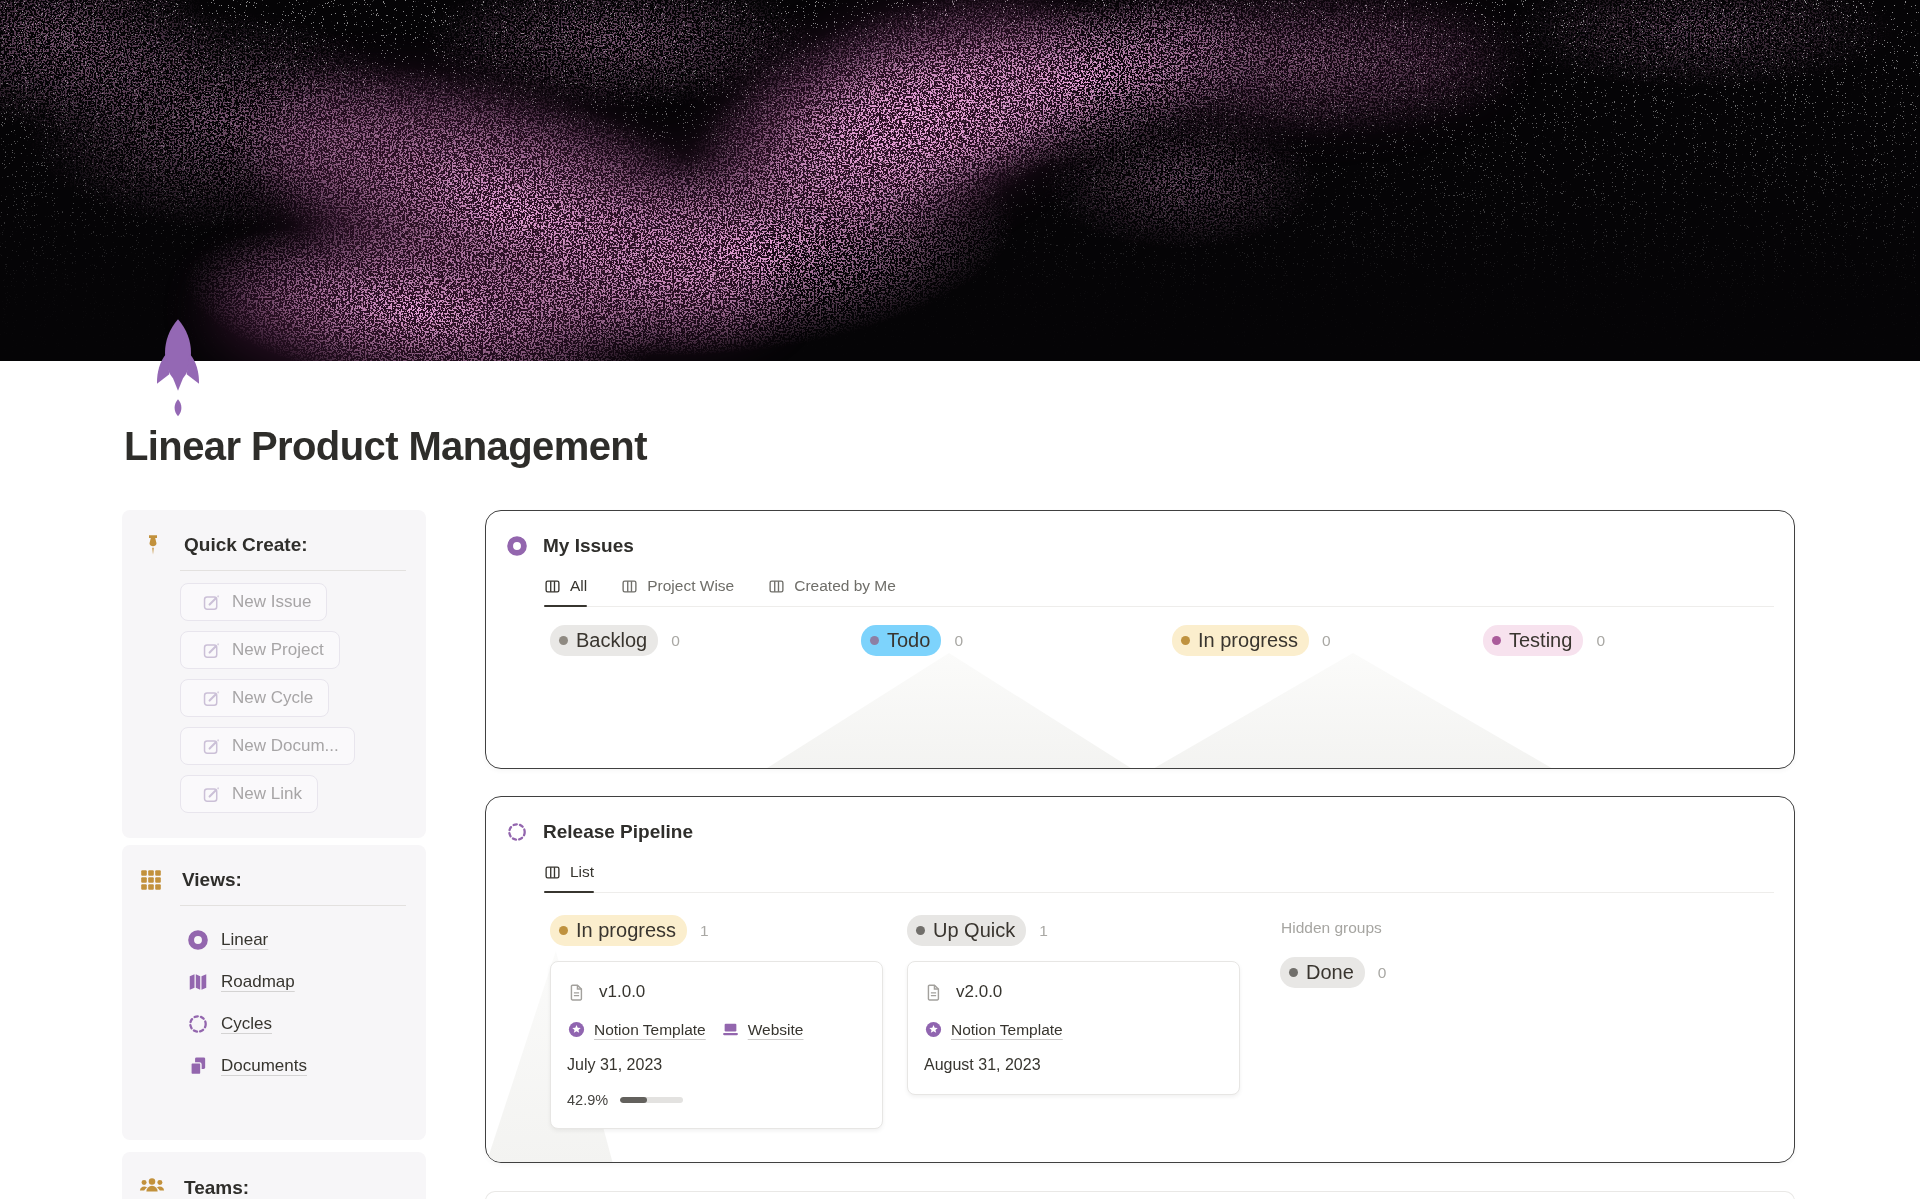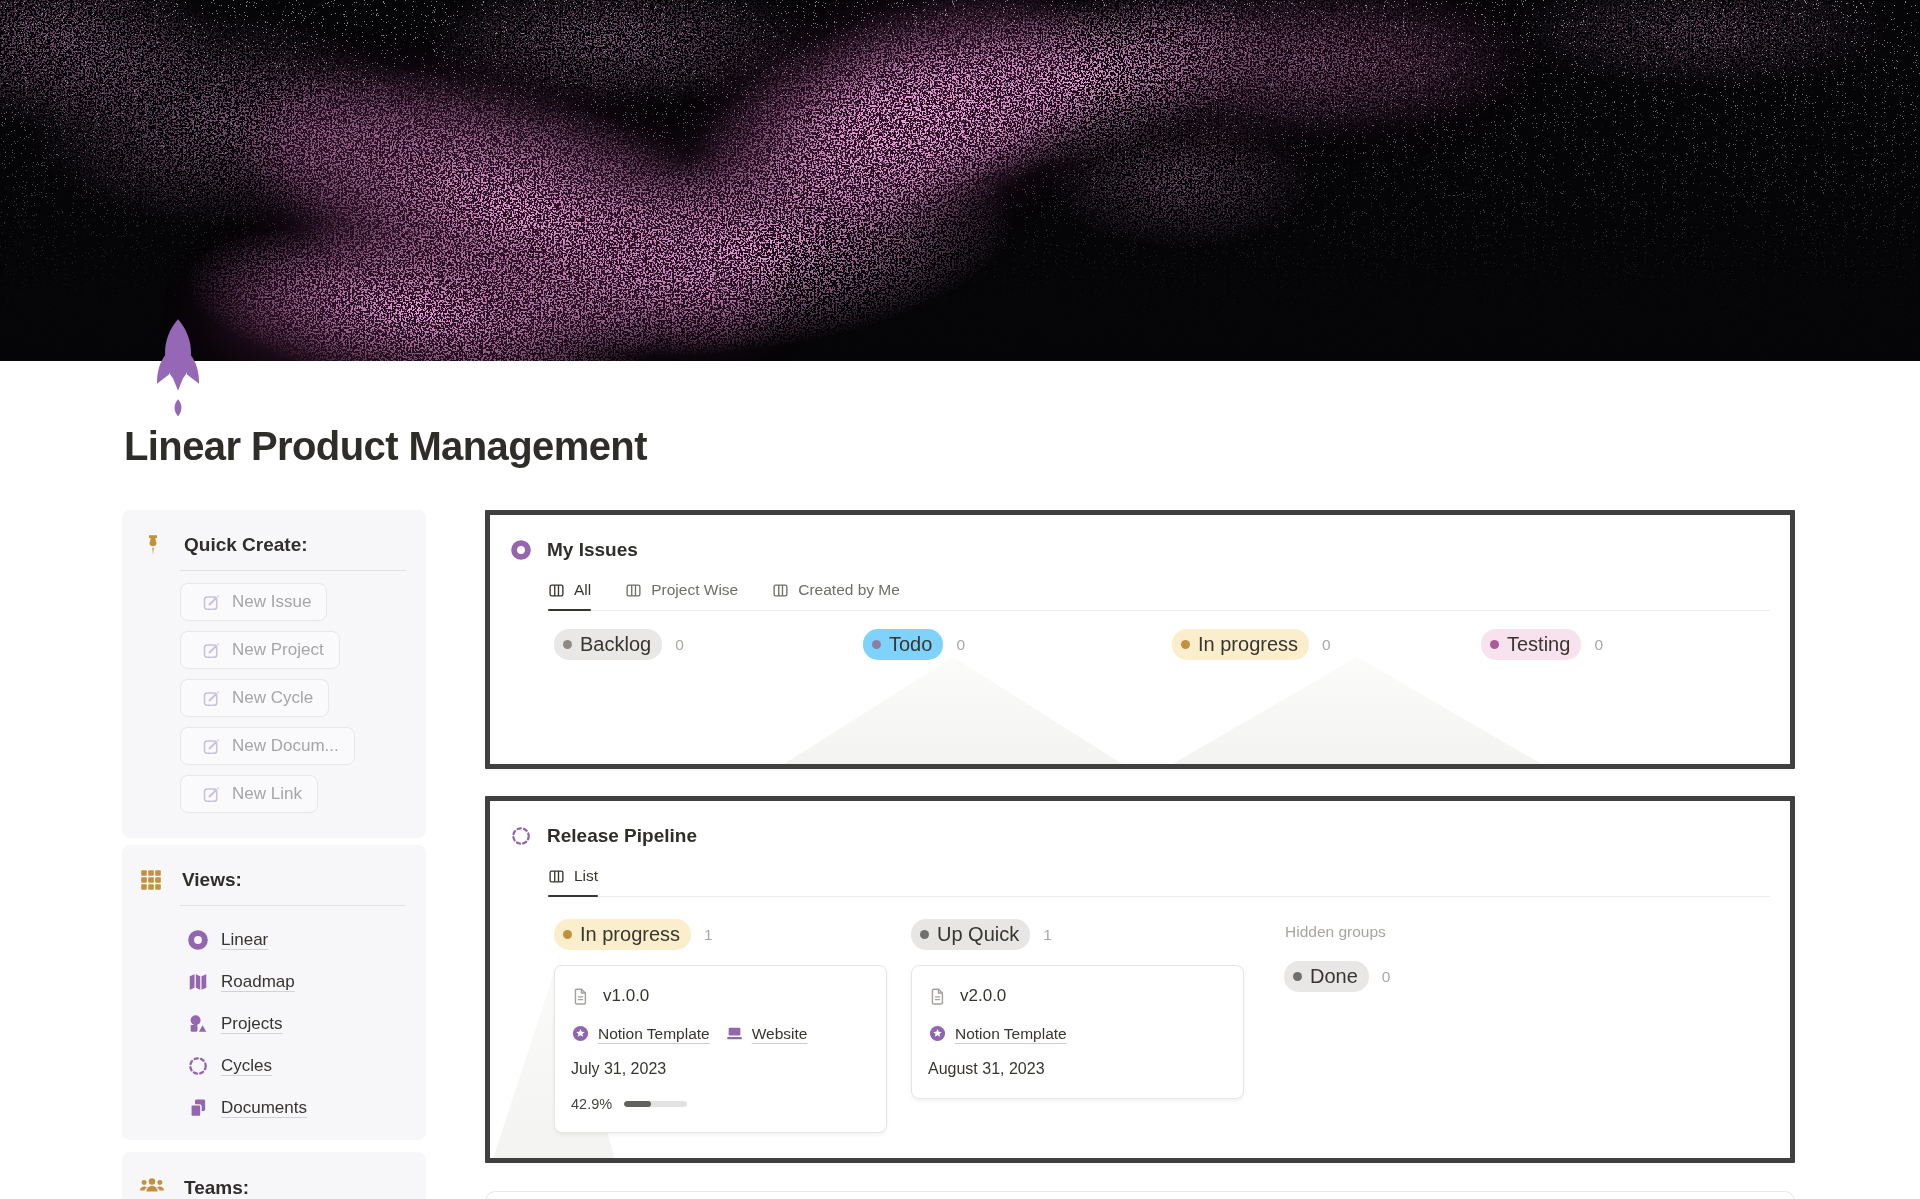--- a/index.html
+++ b/index.html
@@ -36,21 +36,21 @@
   .view-item { display:flex; align-items:center; gap:12px; height:42px; cursor:pointer; }
   .view-item .lbl {
     font-size:17px; color:#37352f; text-decoration:underline;
     text-decoration-color:rgba(55,53,47,.18); text-decoration-thickness:1px; text-underline-offset:4px;
   }
   .purple { color:#9366ae; }
   .gold { color:#c2913c; }
   
   .main { position:absolute; left:485px; top:510px; width:1310px; }
   .card {
-    position:relative; background:#fff; border:5px solid #404040; border-radius:1px;
+    position:relative; background:#fff; border:1px solid #404040; border-radius:16px;
     box-shadow:0 2px 5px rgba(15,15,15,.035); overflow:hidden;
   }
   .card.issues { height:259px; }
   .card.release { height:367px; margin-top:27px; }
   .card-sliver {
     height:16px; margin-top:28px; background:#fff;
     border:1px solid #e9e8e6; border-bottom:none; border-radius:10px 10px 0 0;
   }
   .card-head { display:flex; align-items:center; gap:15px; padding:24px 0 0 20px; position:relative; z-index:2; }
   .card-head .ct { font-size:19px; font-weight:700; color:#2f2e2b; cursor:pointer; }
@@ -305,26 +305,20 @@
         <span class="lbl">Linear</span>
       </div>
       <div class="view-item">
         <svg class="ic i22 purple">
             <use href="#sym-map"></use>
           </svg>
         <span class="lbl">Roadmap</span>
       </div>
       <div class="view-item">
         <svg class="ic i22 purple">
-            <use href="#sym-shapes"></use>
-          </svg>
-        <span class="lbl">Projects</span>
-      </div>
-      <div class="view-item">
-        <svg class="ic i22 purple">
             <use href="#sym-dashedcircle"></use>
           </svg>
         <span class="lbl">Cycles</span>
       </div>
       <div class="view-item">
         <svg class="ic i22 purple">
             <use href="#sym-pages"></use>
           </svg>
         <span class="lbl">Documents</span>
       </div>

